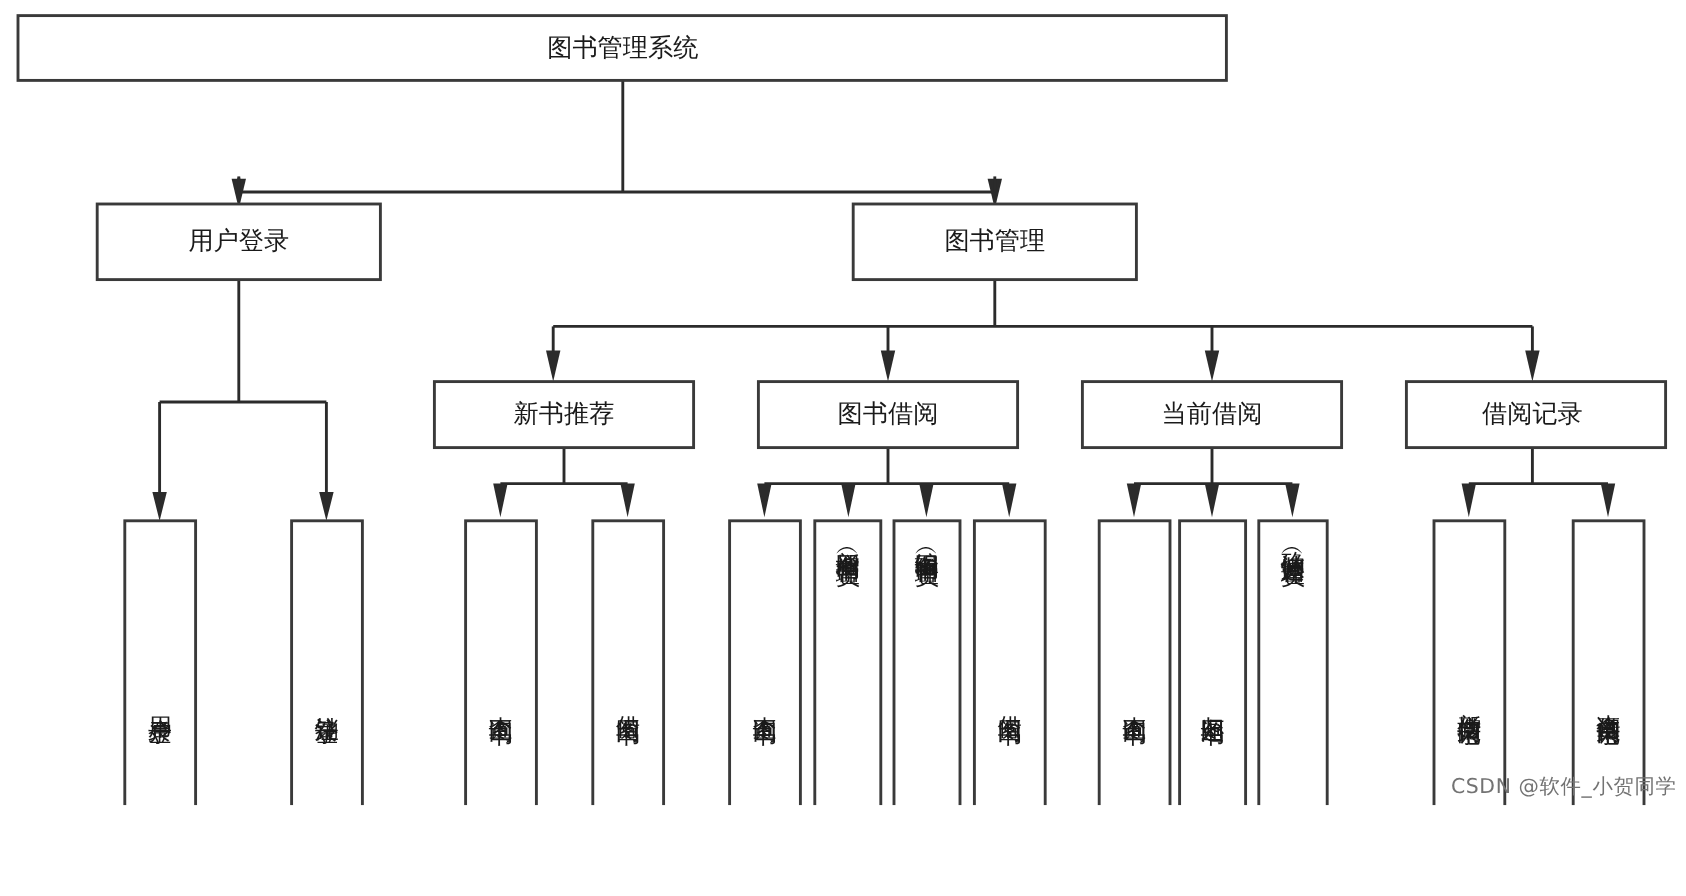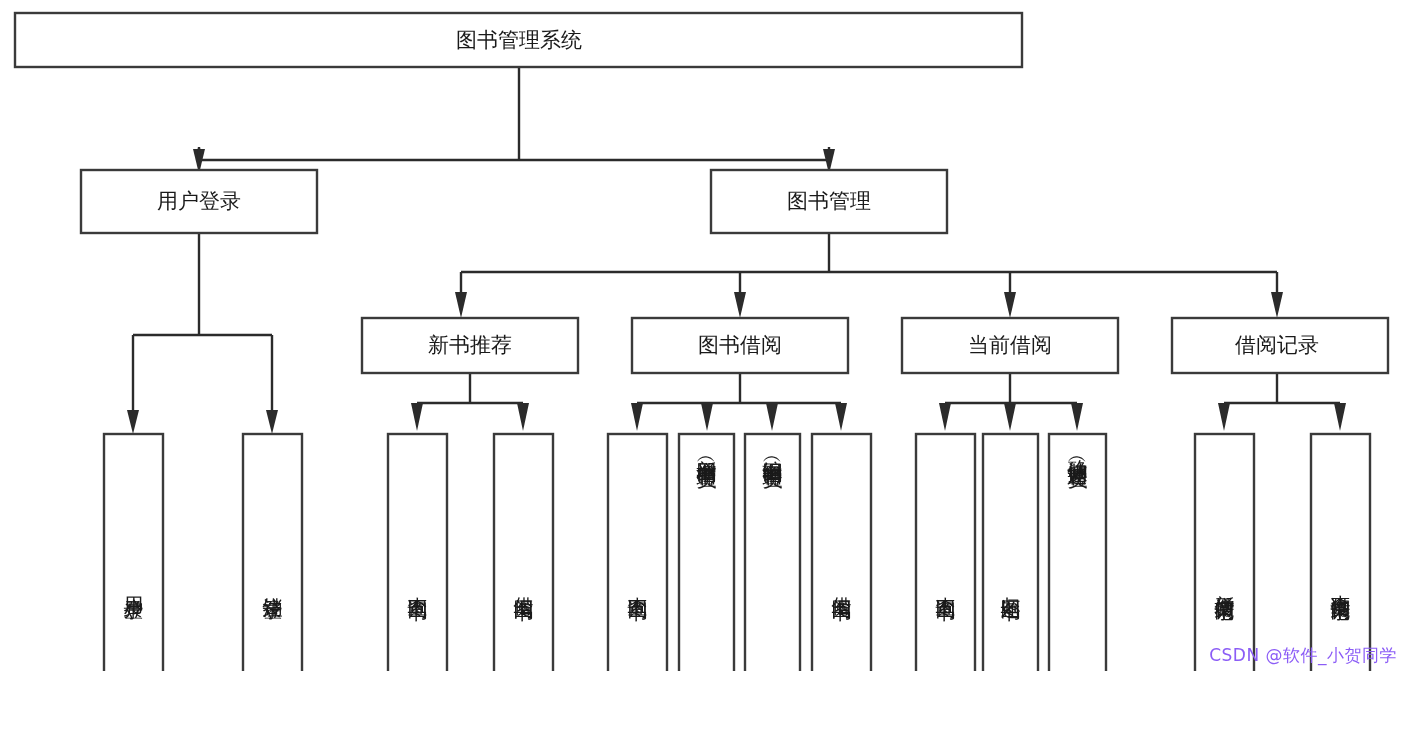--- a/index.html
+++ b/index.html
@@ -45,21 +45,21 @@
   .arrow-head {
     fill: #2b2b2b;
     stroke: none;
   }
   .watermark {
     position: absolute;
     right: 8px;
     bottom: 4px;
     font-family: "DejaVu Sans", "Liberation Sans", sans-serif;
     font-size: 17px;
-    color: #8b5cf6;
+    color: #737373;
     white-space: nowrap;
     letter-spacing: 0.5px;
     user-select: none;
   }
   .v-text-wrap {
     position: absolute;
     display: flex;
     flex-direction: column;
     align-items: center;
     justify-content: center;

